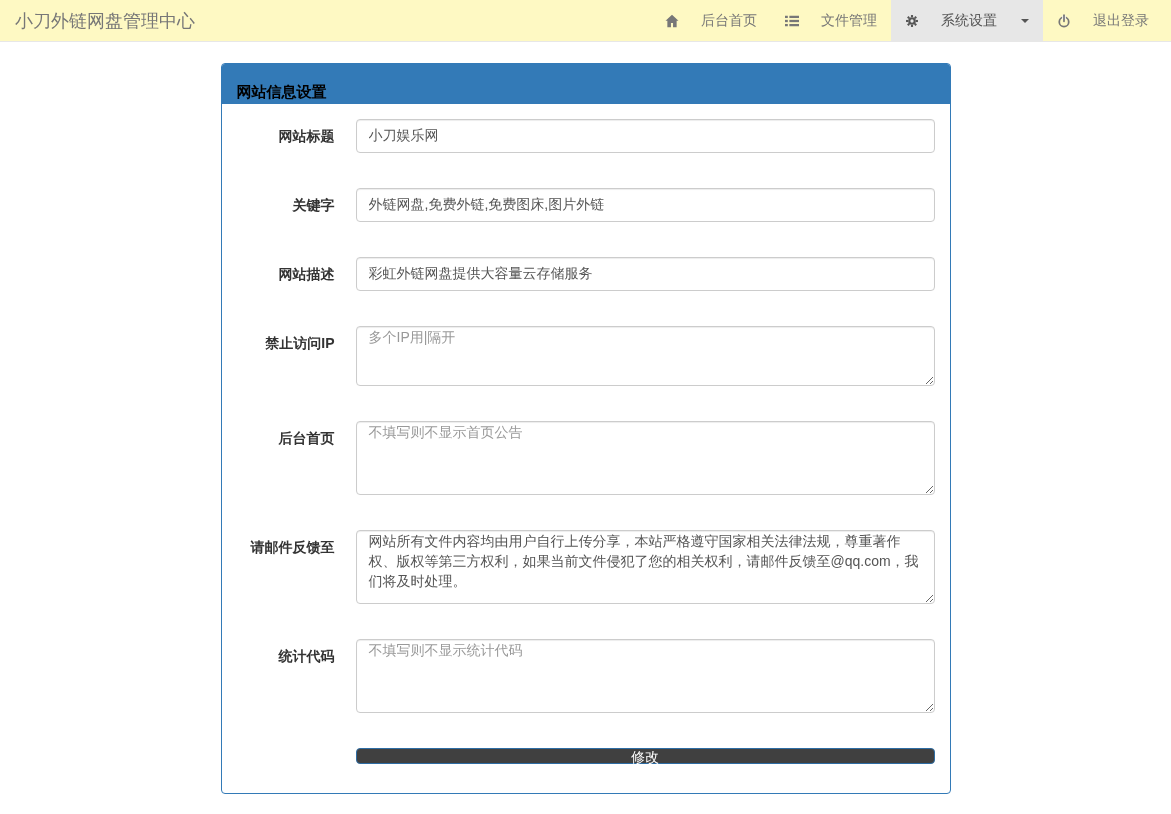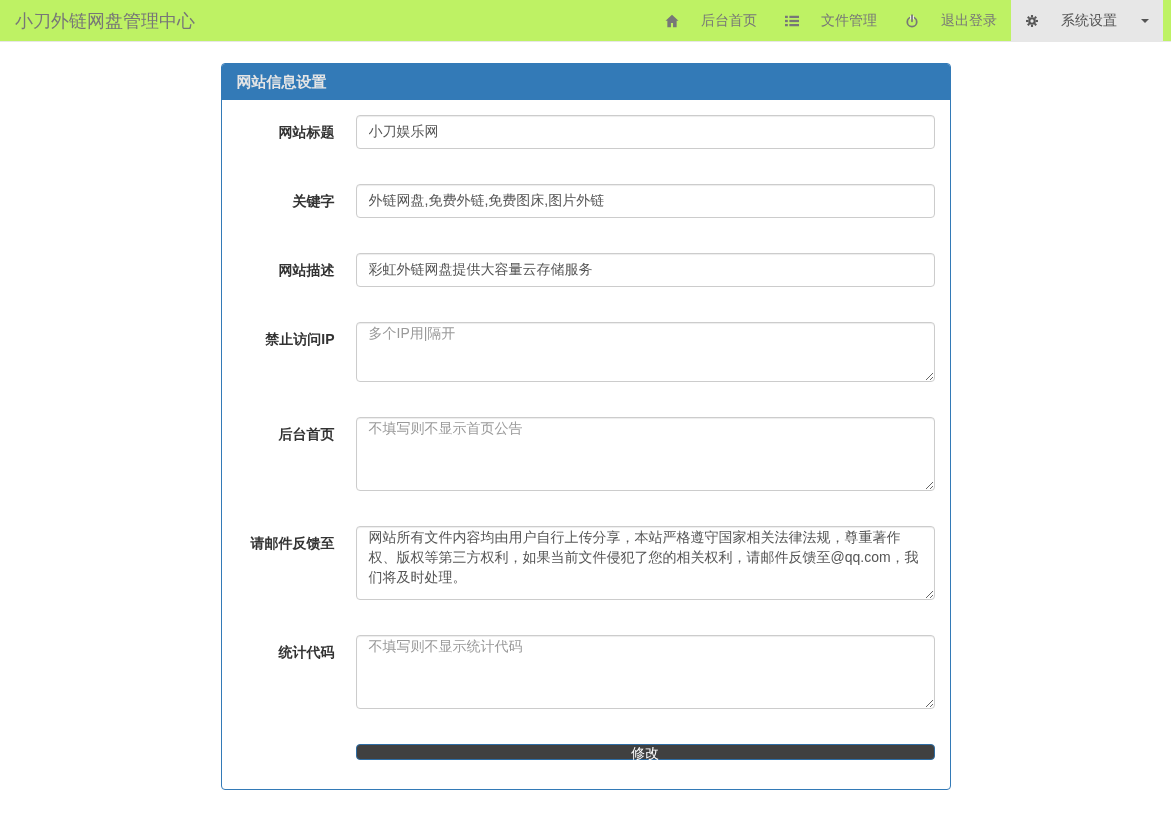--- a/index.html
+++ b/index.html
@@ -7,21 +7,21 @@
     width: 1171px;
     background: #fff;
     font-family: "Liberation Sans", "DejaVu Sans", sans-serif;
     font-size: 14px;
     color: #333;
   }
 
   
   .navbar {
     height: 42px;
-    background: #bef264;
+    background: #fef9c3;
     border-bottom: 1px solid #e7e7e7;
     display: flex;
     align-items: stretch;
     justify-content: space-between;
     padding-right: 8px;
   }
   .navbar-brand {
     display: flex;
     align-items: center;
     padding: 0 15px;
@@ -55,22 +55,22 @@
   
   .panel {
     width: 730px;
     margin: 21px auto 14px auto;
     border: 1px solid #337ab7;
     border-radius: 4px;
     background: #fff;
   }
   .panel-heading {
     background: #337ab7;
-    color: #e5e5e5;
-    padding: 10px 15px;
+    color: #000000;
+    padding: 20px 15px;
     font-size: 15px;
     font-weight: bold;
     border-radius: 3px 3px 0 0;
     height: 36px;
     line-height: 16px;
   }
   .panel-body { padding: 15px 15px 29px 15px; }
 
   
   .form-row { display: flex; margin-bottom: 35px; }
@@ -139,31 +139,20 @@
         <svg width="14" height="14" viewBox="0 0 16 16" fill="#777">
           <rect x="0" y="2" width="3.2" height="2.6"></rect>
             <rect x="5" y="2" width="11" height="2.6"></rect>
           <rect x="0" y="6.7" width="3.2" height="2.6"></rect>
             <rect x="5" y="6.7" width="11" height="2.6"></rect>
           <rect x="0" y="11.4" width="3.2" height="2.6"></rect>
             <rect x="5" y="11.4" width="11" height="2.6"></rect>
         </svg>
       </span>
       <span>文件管理</span>
-    </a>
-
-    <a class="nav-item">
-      <span>
-        <svg width="14" height="14" viewBox="0 0 16 16" fill="none">
-          <circle cx="8" cy="9" r="5.4" stroke="#777" stroke-width="2"></circle>
-          <rect x="5.9" y="1.8" width="4.2" height="4.4" fill="#f8f8f8"></rect>
-          <line x1="8" y1="1.4" x2="8" y2="8.3" stroke="#777" stroke-width="2" stroke-linecap="round"></line>
-        </svg>
-      </span>
-      <span>退出登录</span>
     </a>
 
     <a class="nav-item active">
       <span>
         <svg width="14" height="14" viewBox="0 0 16 16">
           <g stroke="#555" stroke-width="2.4">
             <line x1="12.5" y1="8" x2="14.8" y2="8"></line>
               <line x1="3.5" y1="8" x2="1.2" y2="8"></line>
             <line x1="8" y1="12.5" x2="8" y2="14.8"></line>
               <line x1="8" y1="3.5" x2="8" y2="1.2"></line>
@@ -173,20 +162,31 @@
               <line x1="4.8" y1="11.2" x2="3.2" y2="12.8"></line>
           </g>
           <circle cx="8" cy="8" r="4.4" fill="#555"></circle>
           <circle cx="8" cy="8" r="1.9" fill="#e7e7e7"></circle>
         </svg>
       </span>
       <span>系统设置</span>
       <span class="caret"></span>
     </a>
 
+    <a class="nav-item">
+      <span>
+        <svg width="14" height="14" viewBox="0 0 16 16" fill="none">
+          <circle cx="8" cy="9" r="5.4" stroke="#777" stroke-width="2"></circle>
+          <rect x="5.9" y="1.8" width="4.2" height="4.4" fill="#f8f8f8"></rect>
+          <line x1="8" y1="1.4" x2="8" y2="8.3" stroke="#777" stroke-width="2" stroke-linecap="round"></line>
+        </svg>
+      </span>
+      <span>退出登录</span>
+    </a>
+
   </div>
 </div>
 
 <div class="panel">
   <div class="panel-heading">网站信息设置</div>
   <div class="panel-body">
 
     <div class="form-row">
       <label class="label-col">网站标题</label>
       <div class="input-col">

